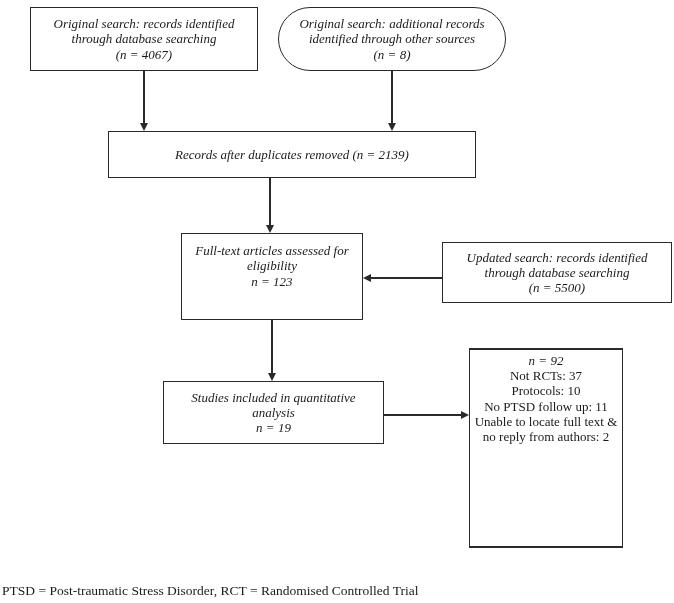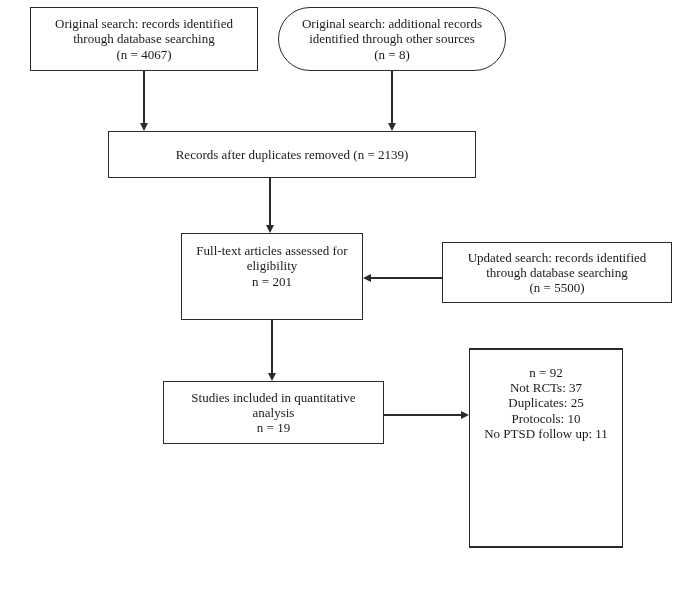--- a/index.html
+++ b/index.html
@@ -21,31 +21,31 @@
     box-sizing: border-box;
     border: 1.5px solid #2a2a2a;
     background: #ffffff;
     display: flex;
     align-items: center;
     justify-content: center;
     text-align: center;
     font-size: 13px;
     line-height: 1.18;
   }
-  .btxt { white-space: pre-line; }
+  .btxt { white-space: pre-line; font-style: italic; }
 
   #box-original-db-search     { left: 30px;  top: 7px;   width: 228px; height: 64px; }
   #box-original-other-sources { left: 278px; top: 7px;   width: 228px; height: 64px; border-radius: 32px; }
   #box-duplicates-removed     { left: 108px; top: 131px; width: 368px; height: 47px; }
   #box-fulltext-assessed      { left: 181px; top: 233px; width: 182px; height: 87px;
                                 align-items: flex-start; padding-top: 9px; }
   #box-updated-search         { left: 442px; top: 242px; width: 230px; height: 61px; }
   #box-included-quantitative  { left: 163px; top: 381px; width: 221px; height: 63px; text-align: center; }
   #box-excluded-reasons       { left: 469px; top: 348px; width: 154px; height: 200px;
-                                display: block; border-width: 2px 1px; padding-top: 15px;
+                                display: block; border-width: 2px 1px; padding-top: 3px;
                                 line-height: 1.17; }
   #box-excluded-reasons .xline { text-align: center; }
 
   .vline { position: absolute; width: 1.5px; background: #2a2a2a; }
   .hline { position: absolute; height: 1.5px; background: #2a2a2a; }
   .head-down {
     position: absolute; width: 0; height: 0;
     border-left: 4px solid transparent; border-right: 4px solid transparent;
     border-top: 8px solid #2a2a2a;
   }
@@ -107,21 +107,21 @@
   <div class="box" id="box-duplicates-removed">
     <div class="btxt">Records after duplicates removed (n = 2139)</div>
   </div>
 
   <div class="vline" id="a3-line"></div>
   <div class="head-down" id="a3-head"></div>
 
   <div class="box" id="box-fulltext-assessed">
     <div class="btxt">Full-text articles assessed for
 eligibility
-n = 201</div>
+n = 123</div>
   </div>
 
   <div class="box" id="box-updated-search">
     <div class="btxt">Updated search: records identified
 through database searching
 (n = 5500)</div>
   </div>
   <div class="hline" id="a4-line"></div>
   <div class="head-left" id="a4-head"></div>
 
@@ -133,19 +133,20 @@
 analysis
 n = 19</div>
   </div>
 
   <div class="hline" id="a6-line"></div>
   <div class="head-right" id="a6-head"></div>
 
   <div class="box" id="box-excluded-reasons">
     <div class="xline btxt">n =  92</div>
     <div class="xline">Not RCTs: 37</div>
-    <div class="xline">Duplicates: 25</div>
     <div class="xline">Protocols: 10</div>
     <div class="xline">No PTSD follow up: 11</div>
+    <div class="xline">Unable to locate full text &amp; no reply from authors: 2</div>
   </div>
 
+  <div class="footnote">PTSD = Post-traumatic Stress Disorder, RCT = Randomised Controlled Trial</div>
 
 </div>
 
 </body></html>

